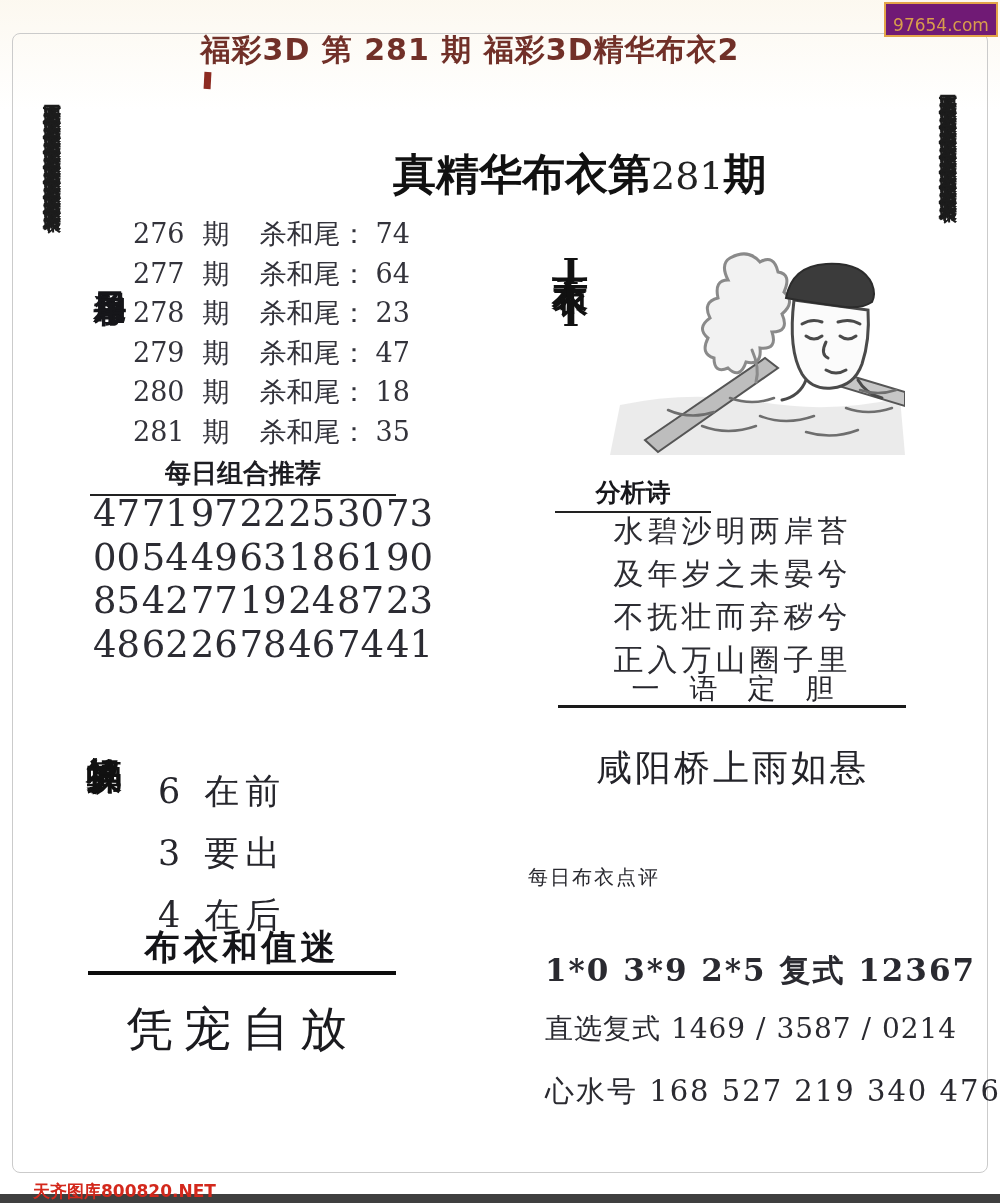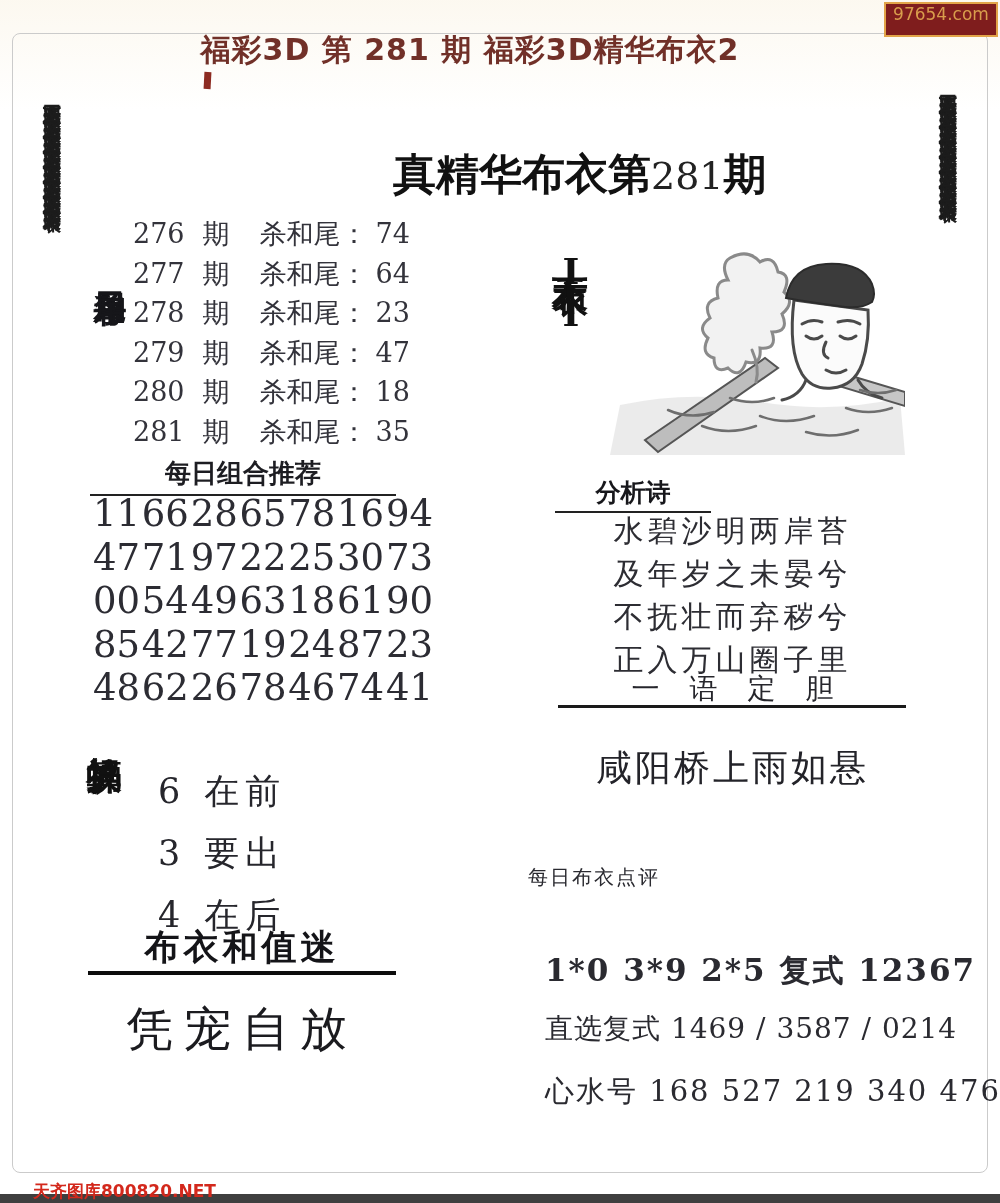--- a/index.html
+++ b/index.html
@@ -14,23 +14,23 @@
   .top-tint {
     position:absolute; left:0; top:0; width:1000px; height:110px;
     background:linear-gradient(180deg, rgba(250,243,228,.55), rgba(255,255,255,0));
   }
   .page-border {
     position:absolute; left:12px; top:33px; width:976px; height:1140px;
     border:1px solid #cbcbcb; border-radius:8px;
   }
   .badge {
     position:absolute; left:884px; top:2px; width:114px; height:35px;
-    border:2px solid #e2a449; background:#7f1d1d; color:#d89d4c;
+    border:2px solid #e2a449; background:#701a75; color:#d89d4c;
     font-family:"DejaVu Sans", sans-serif; font-size:17px;
-    display:flex; align-items:flex-start; justify-content:center;
+    display:flex; align-items:flex-end; justify-content:center;
   }
   .page-title {
     position:absolute; left:0; top:30px; width:940px; text-align:center;
     font-family:"DejaVu Sans", sans-serif; font-weight:700;
     font-size:30px; letter-spacing:1px; color:#713028;
   }
   .red-mark {
     position:absolute; left:204px; top:72px; width:7px; height:17px;
     background:#8d2b22; transform:rotate(3deg);
   }
@@ -183,29 +183,20 @@
     <div class="kill-row"><span>276</span><span class="qi">期</span><span class="kl">杀和尾：</span><span class="val">74</span></div>
     <div class="kill-row"><span>277</span><span class="qi">期</span><span class="kl">杀和尾：</span><span class="val">64</span></div>
     <div class="kill-row"><span>278</span><span class="qi">期</span><span class="kl">杀和尾：</span><span class="val">23</span></div>
     <div class="kill-row"><span>279</span><span class="qi">期</span><span class="kl">杀和尾：</span><span class="val">47</span></div>
     <div class="kill-row"><span>280</span><span class="qi">期</span><span class="kl">杀和尾：</span><span class="val">18</span></div>
     <div class="kill-row"><span>281</span><span class="qi">期</span><span class="kl">杀和尾：</span><span class="val">35</span></div>
   </div>
 
 <div class="combo-header">每日组合推荐</div>
 <div class="combo-rows" id="combo-rows">
-    <div class="combo-row">
-      <span>11</span>
-      <span>66</span>
-      <span>28</span>
-      <span>65</span>
-      <span>78</span>
-      <span>16</span>
-      <span>94</span>
-    </div>
     <div class="combo-row">
       <span>47</span>
       <span>71</span>
       <span>97</span>
       <span>22</span>
       <span>25</span>
       <span>30</span>
       <span>73</span>
     </div>
     <div class="combo-row">

